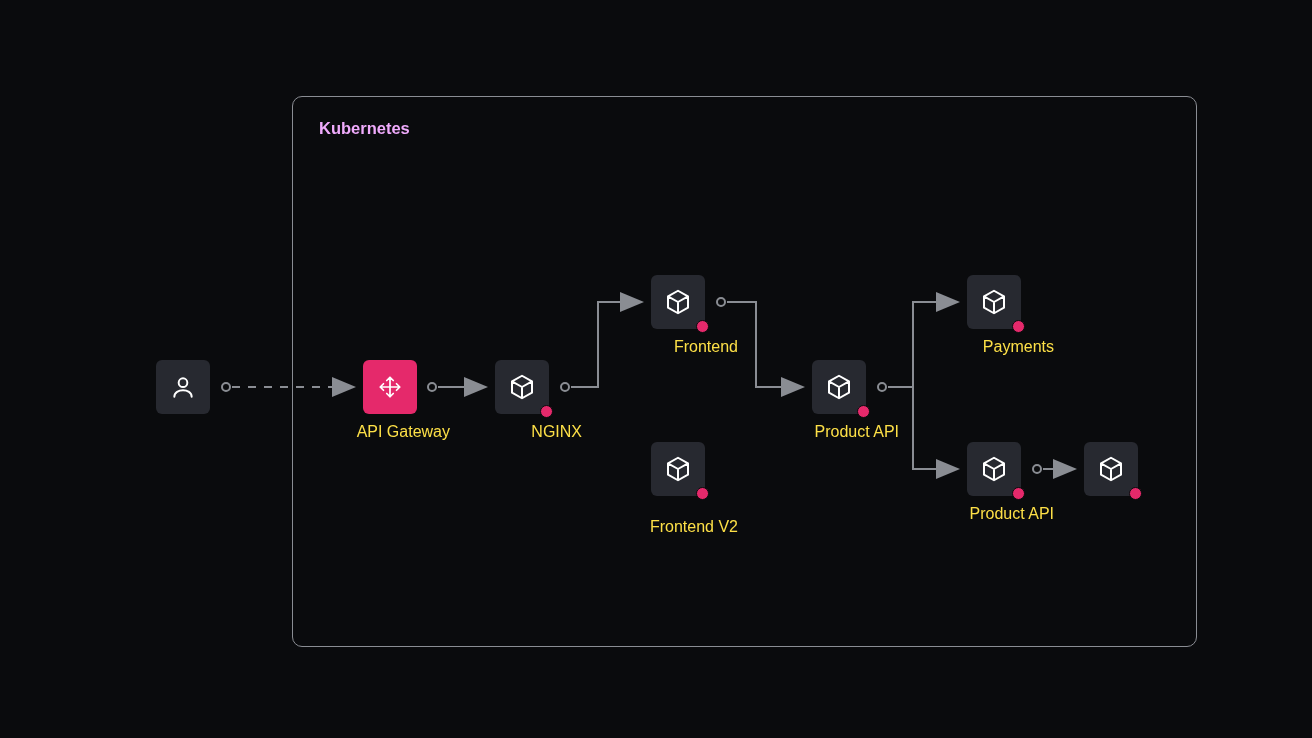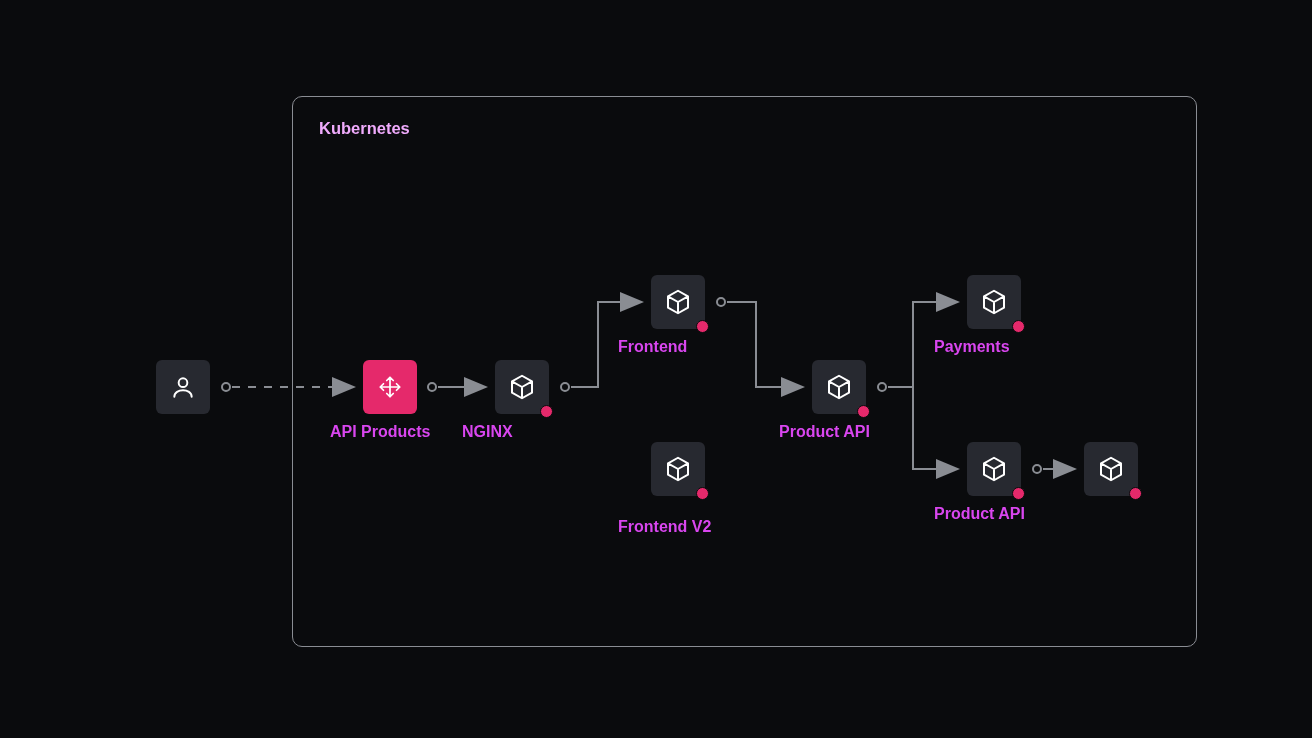--- a/index.html
+++ b/index.html
@@ -42,24 +42,24 @@
     justify-content: center;
   }
   .node-dark {
     background: #272930;
   }
   .node-pink {
     background: #e5296b;
   }
   .node-label {
     position: absolute;
-    text-align: left;
+    text-align: right;
     font-size: 16px;
-    font-weight: 700;
-    color: #d946ef;
+    font-weight: 400;
+    color: #fde047;
     line-height: 1.25;
     width: 120px;
   }
   .dot-badge {
     position: absolute;
     width: 13px;
     height: 13px;
     border-radius: 50%;
     background: #e5296b;
     border: 1px solid #0a0b0d;
@@ -103,21 +103,21 @@
       <circle cx="12" cy="8" r="4" stroke="#ffffff" stroke-width="1.8" fill="none"></circle>
       <path d="M4 21c0-4 4-6 8-6s8 2 8 6" stroke="#ffffff" stroke-width="1.8" fill="none" stroke-linecap="round"></path>
     </svg>
   </div>
 
   <div class="node node-pink" style="left:363px; top:360px;">
     <svg width="26" height="26" viewBox="0 0 24 24">
       <path d="M12 3v18M3 12h18M12 3l-3 3M12 3l3 3M12 21l-3-3M12 21l3-3M3 12l3-3M3 12l3 3M21 12l-3-3M21 12l-3 3" stroke="#ffffff" stroke-width="1.6" fill="none" stroke-linecap="round" stroke-linejoin="round"></path>
     </svg>
   </div>
-  <div class="node-label" style="left:330px; top:422px;">API Products</div>
+  <div class="node-label" style="left:330px; top:422px;">API Gateway</div>
 
   <div class="node node-dark" style="left:495px; top:360px;">
     <svg width="30" height="30" viewBox="0 0 24 24">
       <path d="M12 3l8 4.5v9L12 21l-8-4.5v-9L12 3z M4 7.5L12 12l8-4.5 M12 12v9" stroke="#ffffff" stroke-width="1.6" fill="none" stroke-linejoin="round"></path>
     </svg>
     <span class="dot-badge"></span>
   </div>
   <div class="node-label" style="left:462px; top:422px;">NGINX</div>
 
   <div class="node node-dark" style="left:651px; top:275px;">

